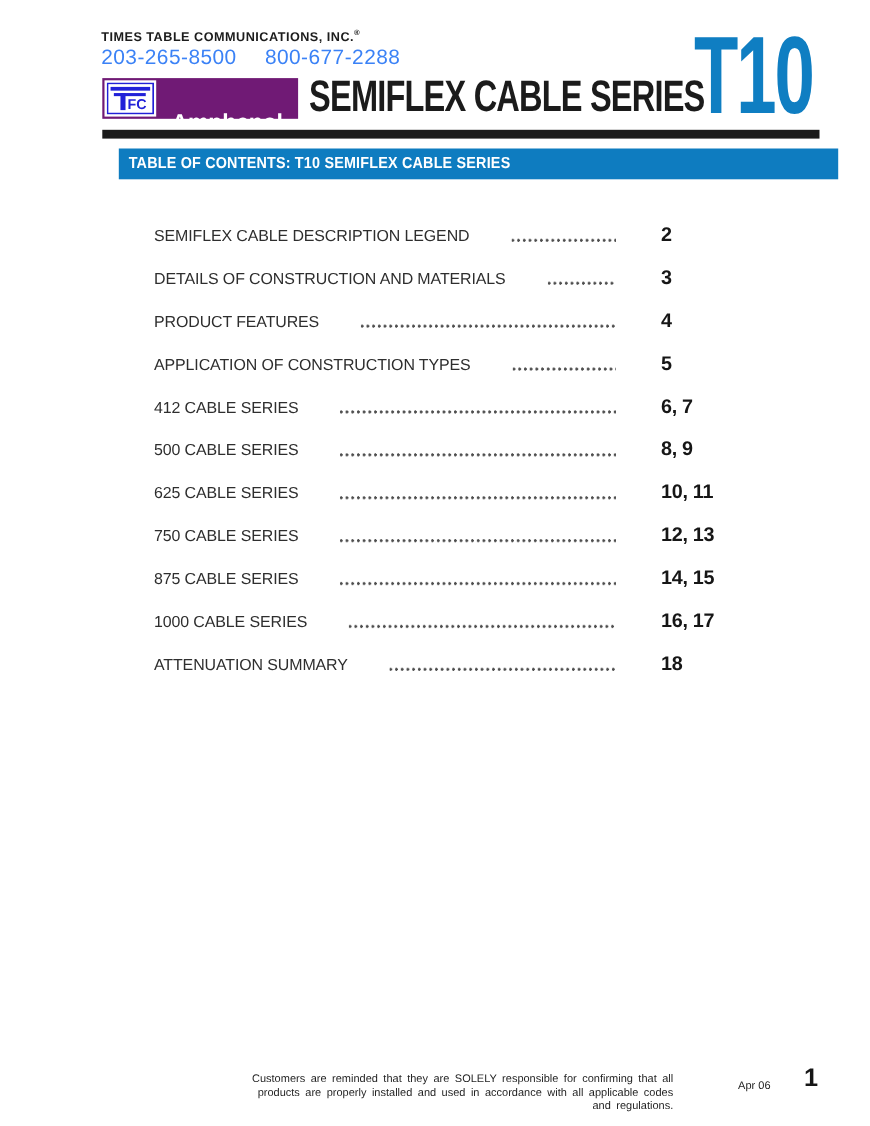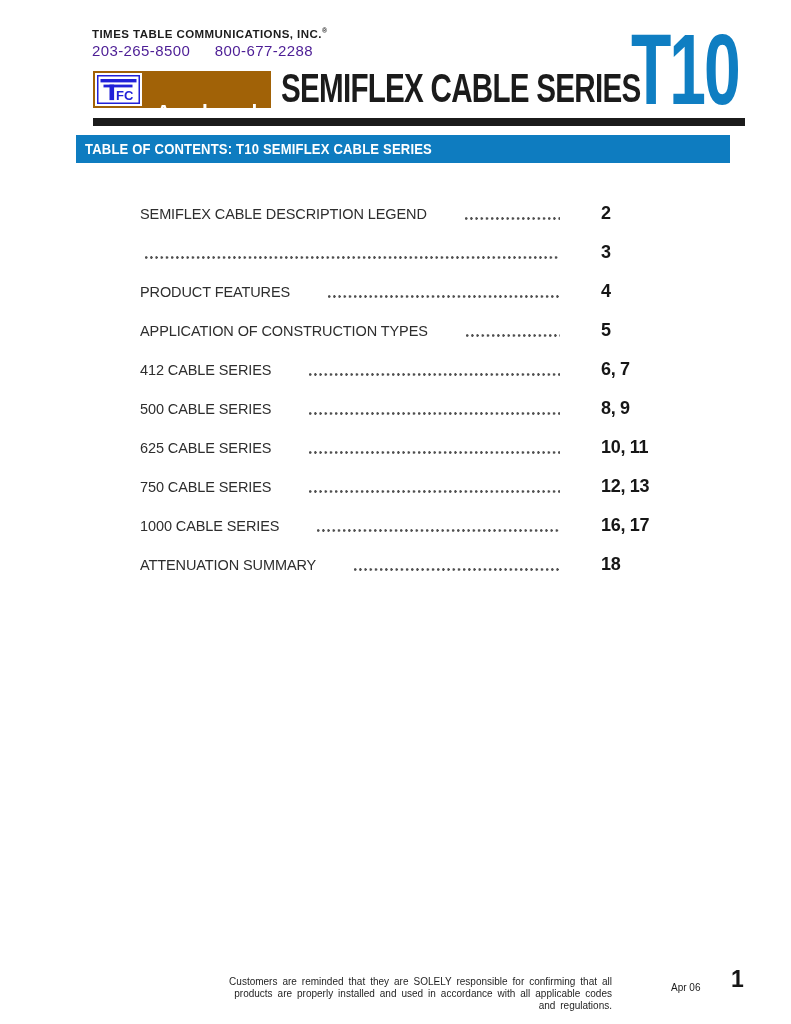--- a/index.html
+++ b/index.html
@@ -11,21 +11,21 @@
 
   
   .company-line {
     position:absolute; left:92px; top:27px;
     font-size:11.5px; font-weight:bold; color:#1c1c1c; letter-spacing:0.45px;
     white-space:nowrap;
   }
   .reg-mark { font-size:7px; vertical-align:5px; letter-spacing:0; }
   .phones {
     position:absolute; left:92px; top:42px;
-    font-size:15px; color:#4c1d95; letter-spacing:0.4px; white-space:nowrap;
+    font-size:19px; color:#3b82f6; letter-spacing:0.4px; white-space:nowrap;
   }
   .phone-2 { margin-left:20px; }
 
   .logo {
     position:absolute; left:93px; top:71px; width:178px; height:37px;
     display:flex; align-items:center;
   }
   .tfc-box {
     width:47px; height:33px; background:#ffffff; margin-left:2px;
     display:flex; align-items:center; justify-content:center; flex:none;
@@ -47,21 +47,21 @@
     letter-spacing:-3px; white-space:nowrap;
     transform:scaleX(0.66); transform-origin:left top;
   }
 
   .bar-black {
     position:absolute; left:93px; top:118px; width:652px; height:8px;
   }
 
   
   .toc-bar {
-    position:absolute; left:76px; top:135px; width:654px; height:28px;
+    position:absolute; left:108px; top:135px; width:654px; height:28px;
     display:flex; align-items:center;
   }
   .toc-bar-text {
     color:#ffffff; font-weight:bold; font-size:14.5px; letter-spacing:0.2px;
     margin-left:9px; white-space:nowrap;
     transform:scaleX(0.9); transform-origin:left center;
   }
 
   
   .toc-list { position:absolute; left:140px; top:193px; width:523px; }
@@ -102,21 +102,21 @@
 <div class="page">
 
   <div class="company-line">
     <span>TIMES TABLE COMMUNICATIONS, INC.</span><span class="reg-mark">®</span>
   </div>
   <div class="phones">
     <span>203-265-8500</span>
     <span class="phone-2">800-677-2288</span>
   </div>
 
-  <div class="logo" style="background: #a16207;">
+  <div class="logo" style="background: #701a75;">
     <div class="tfc-box">
       <svg width="43" height="29" viewBox="0 0 43 29" aria-hidden="true">
         <rect x="0.75" y="0.75" width="41.5" height="27.5" fill="#ffffff" stroke="#2121d8" stroke-width="1.5"></rect>
         <rect x="3.5" y="4" width="36" height="3.4" fill="#2121d8"></rect>
         <rect x="6.5" y="9.6" width="29" height="2.8" fill="#2121d8"></rect>
         <rect x="12.5" y="9.6" width="4.6" height="15.5" fill="#2121d8"></rect>
         <text x="19" y="24.5" font-family="Liberation Sans, sans-serif" font-size="13" font-weight="bold" fill="#2121d8">FC</text>
       </svg>
     </div>
     <div class="amphenol">Amphenol</div>
@@ -131,20 +131,21 @@
   </div>
 
   <div class="toc-list" id="toc-list">
     <div class="toc-row">
       <span class="toc-label">SEMIFLEX CABLE DESCRIPTION LEGEND</span>
       <span class="toc-leader"></span>
       <span class="toc-pages">2</span>
     </div>
 
     <div class="toc-row">
+      <span class="toc-label">DETAILS OF CONSTRUCTION AND MATERIALS</span>
       <span class="toc-leader"></span>
       <span class="toc-pages">3</span>
     </div>
 
     <div class="toc-row">
       <span class="toc-label">PRODUCT FEATURES</span>
       <span class="toc-leader"></span>
       <span class="toc-pages">4</span>
     </div>
 
@@ -171,20 +172,25 @@
       <span class="toc-leader"></span>
       <span class="toc-pages">10, 11</span>
     </div>
 
     <div class="toc-row">
       <span class="toc-label">750 CABLE SERIES</span>
       <span class="toc-leader"></span>
       <span class="toc-pages">12, 13</span>
     </div>
 
+    <div class="toc-row">
+      <span class="toc-label">875 CABLE SERIES</span>
+      <span class="toc-leader"></span>
+      <span class="toc-pages">14, 15</span>
+    </div>
 
     <div class="toc-row">
       <span class="toc-label">1000 CABLE SERIES</span>
       <span class="toc-leader"></span>
       <span class="toc-pages">16, 17</span>
     </div>
 
     <div class="toc-row">
       <span class="toc-label">ATTENUATION SUMMARY</span>
       <span class="toc-leader"></span>

